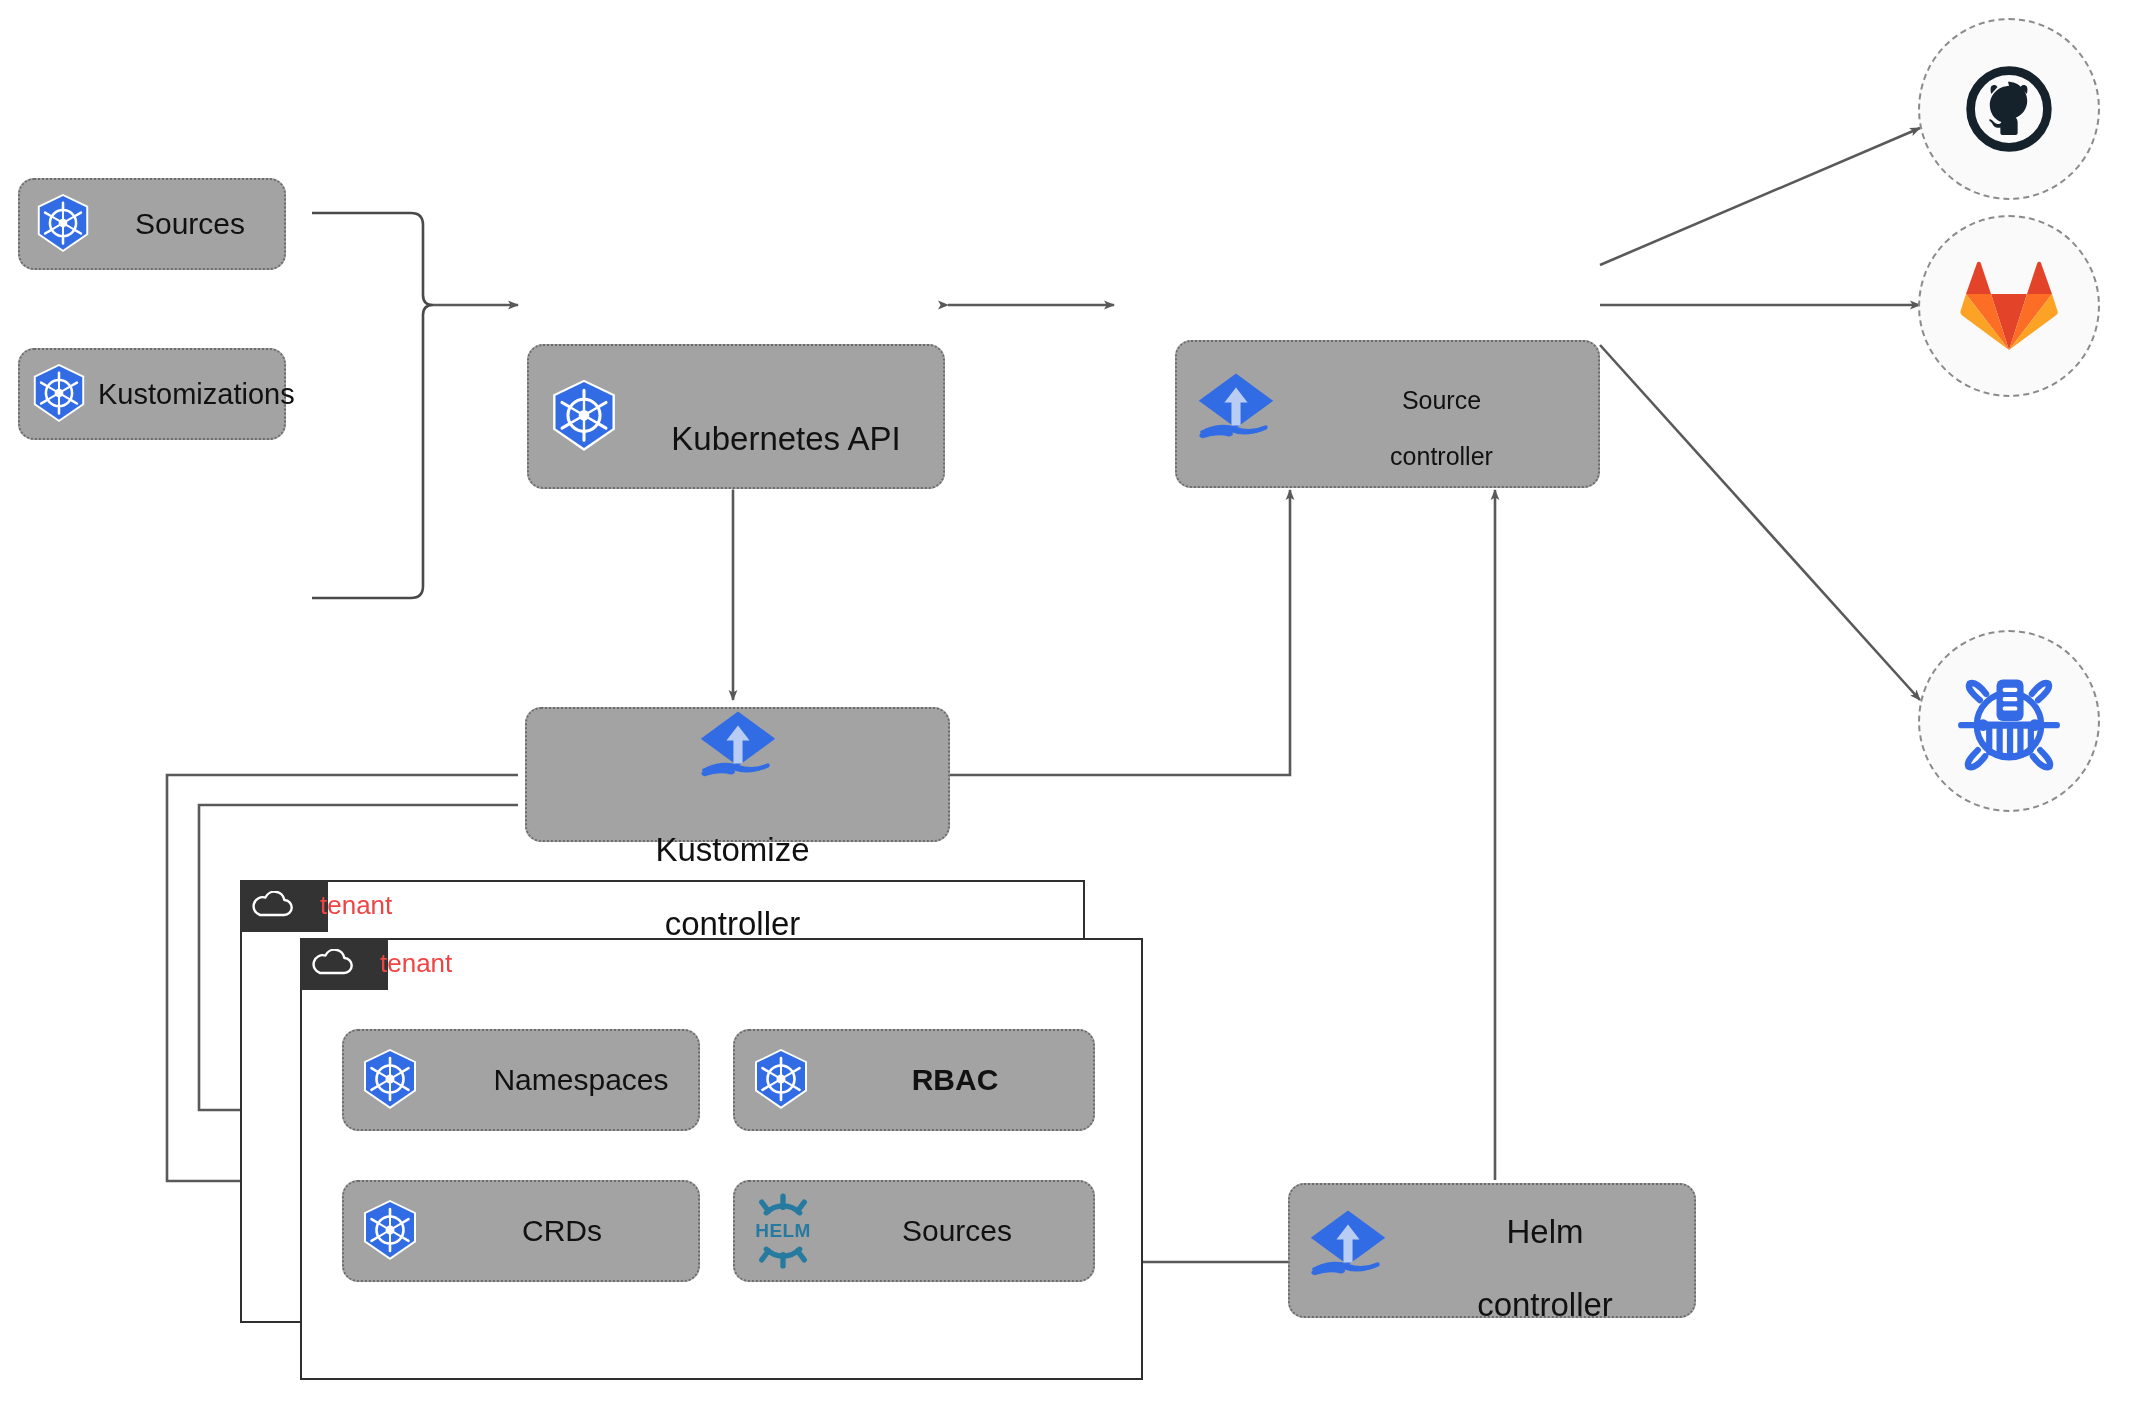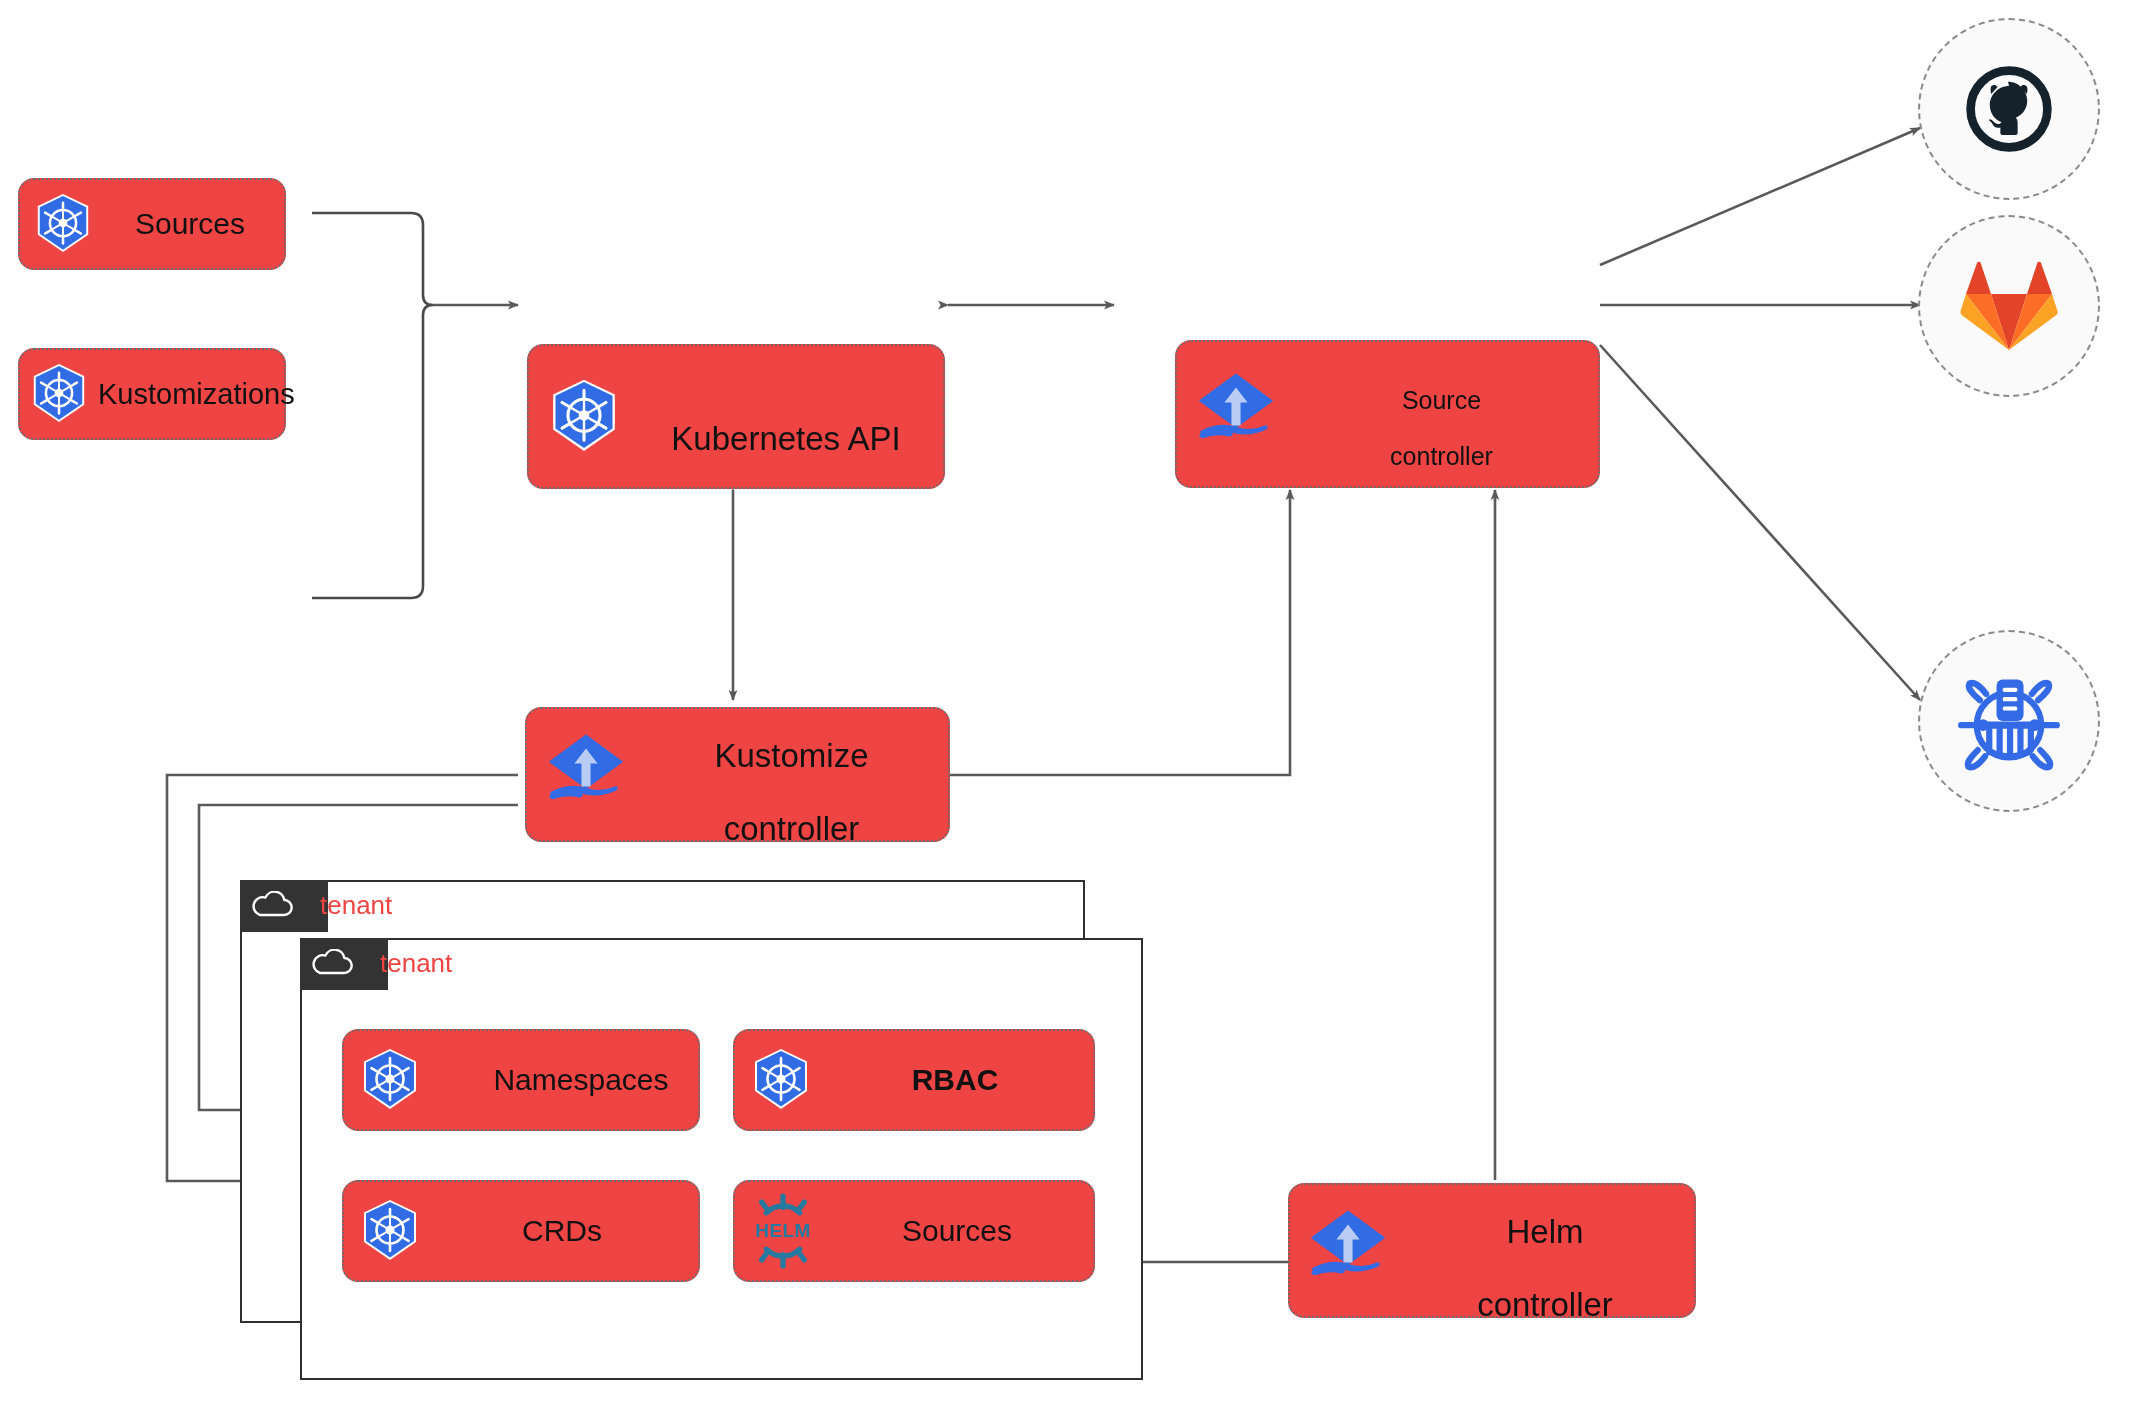--- a/index.html
+++ b/index.html
@@ -6,21 +6,21 @@
   body{
     width:2144px;height:1407px;position:relative;overflow:hidden;
     font-family:"Liberation Sans","DejaVu Sans",sans-serif;
     color:#000000;
   }
   #stage{position:absolute;left:0;top:0;width:2144px;height:1407px;}
   svg.layer{position:absolute;left:0;top:0;width:2144px;height:1407px;overflow:visible;}
   
   .node{
     position:absolute;
-    background:#ef4444;
+    background:#a3a3a3;
     border:2px dotted #6b6b6b;
     border-radius:16px;
     display:flex;align-items:center;
     box-sizing:border-box;
   }
   .node .ico{flex:0 0 auto;display:flex;align-items:center;justify-content:center;}
   .node .lbl{
     flex:1 1 auto;text-align:center;
     font-size:30px;line-height:1.12;color:#111111;
     white-space:pre-line;padding-right:10px;
@@ -175,21 +175,21 @@
           <path d="M32 101 Q48 95 64 99" transform="translate(-22,-22)"></path>
         </g>
       </svg>
     </span>
     <span class="lbl" style="font-size:25px;">
       <span>Source</span><br>
       <span>controller</span>
     </span>
   </div>
 
-  <div class="node" style="left:525px;top:707px;width:425px;height:135px;">
+  <div class="node" style="left:525px;top:707px;width:425px;height:135px;flex-direction:column;">
     <span class="ico" style="width:118px;">
       <svg width="84" height="86" viewBox="0 0 100 104">
         <path d="M50 3 L95 36 L50 69 L5 36 Z" fill="#326ce5"></path>
         <path d="M50 20 L64 38 L55.5 38 L55.5 66 L44.5 66 L44.5 38 L36 38 Z" fill="#b9cdf4"></path>
         <g stroke="#326ce5" stroke-width="4.6" fill="none" stroke-linecap="round">
           <path d="M14 72 Q32 64 50 70 Q68 76 86 68"></path>
           <path d="M19 81 Q37 73 55 79 Q73 85 91 77" transform="translate(-6,-8)"></path>
           <path d="M21 88 Q39 80 57 86 Q75 92 93 84" transform="translate(-12,-14)"></path>
           <path d="M26 96 Q44 88 62 94" transform="translate(-18,-18)"></path>
           <path d="M32 101 Q48 95 64 99" transform="translate(-22,-22)"></path>

